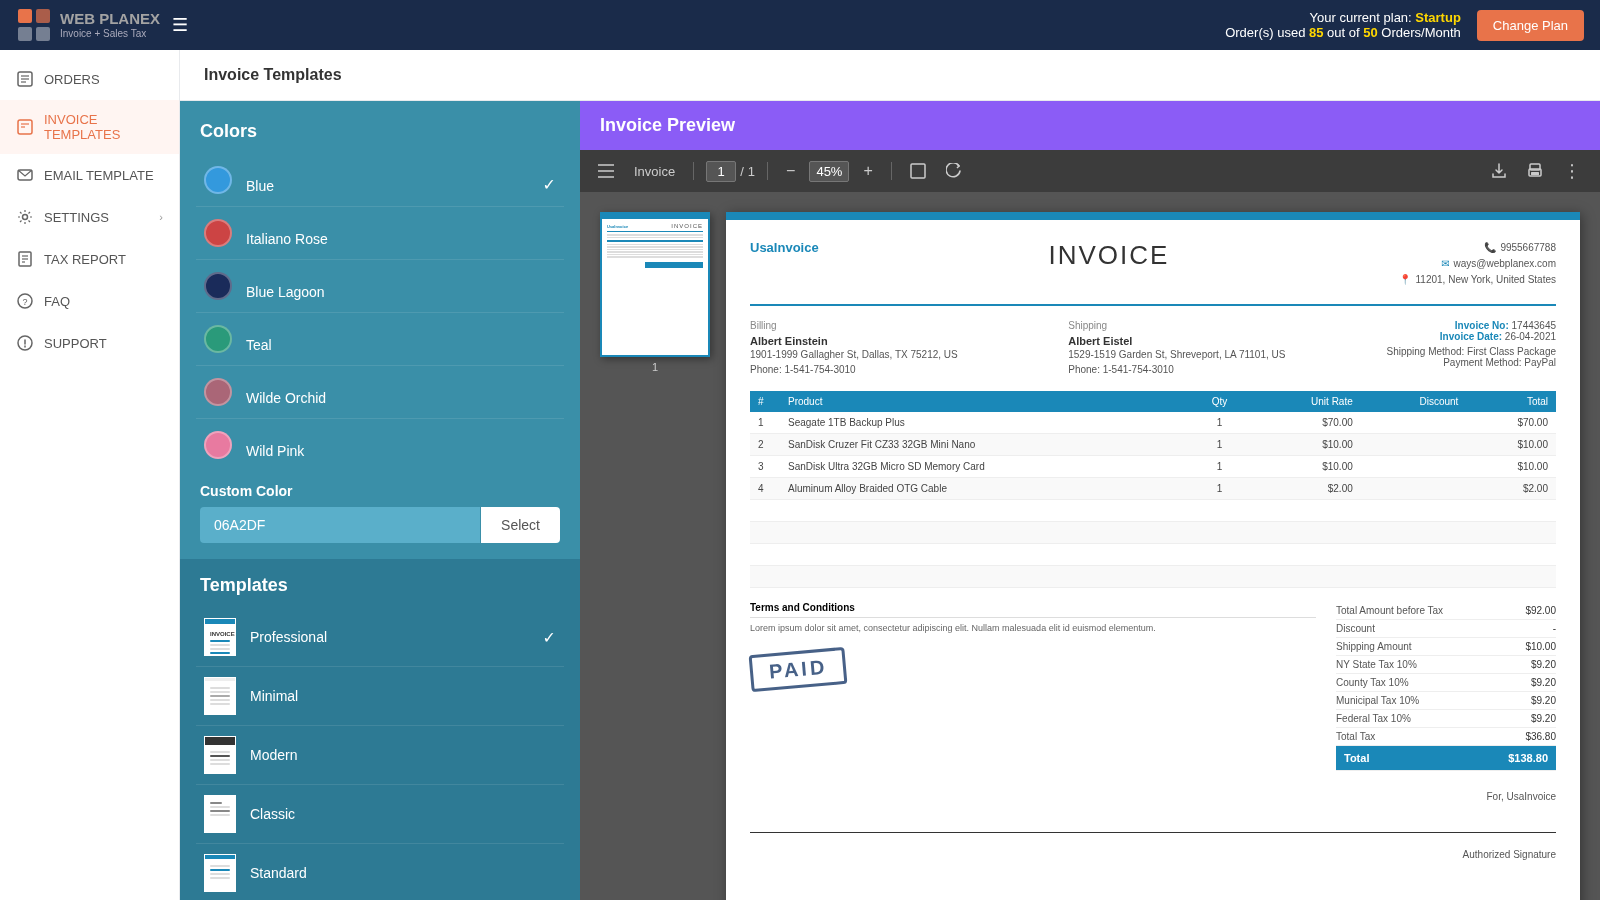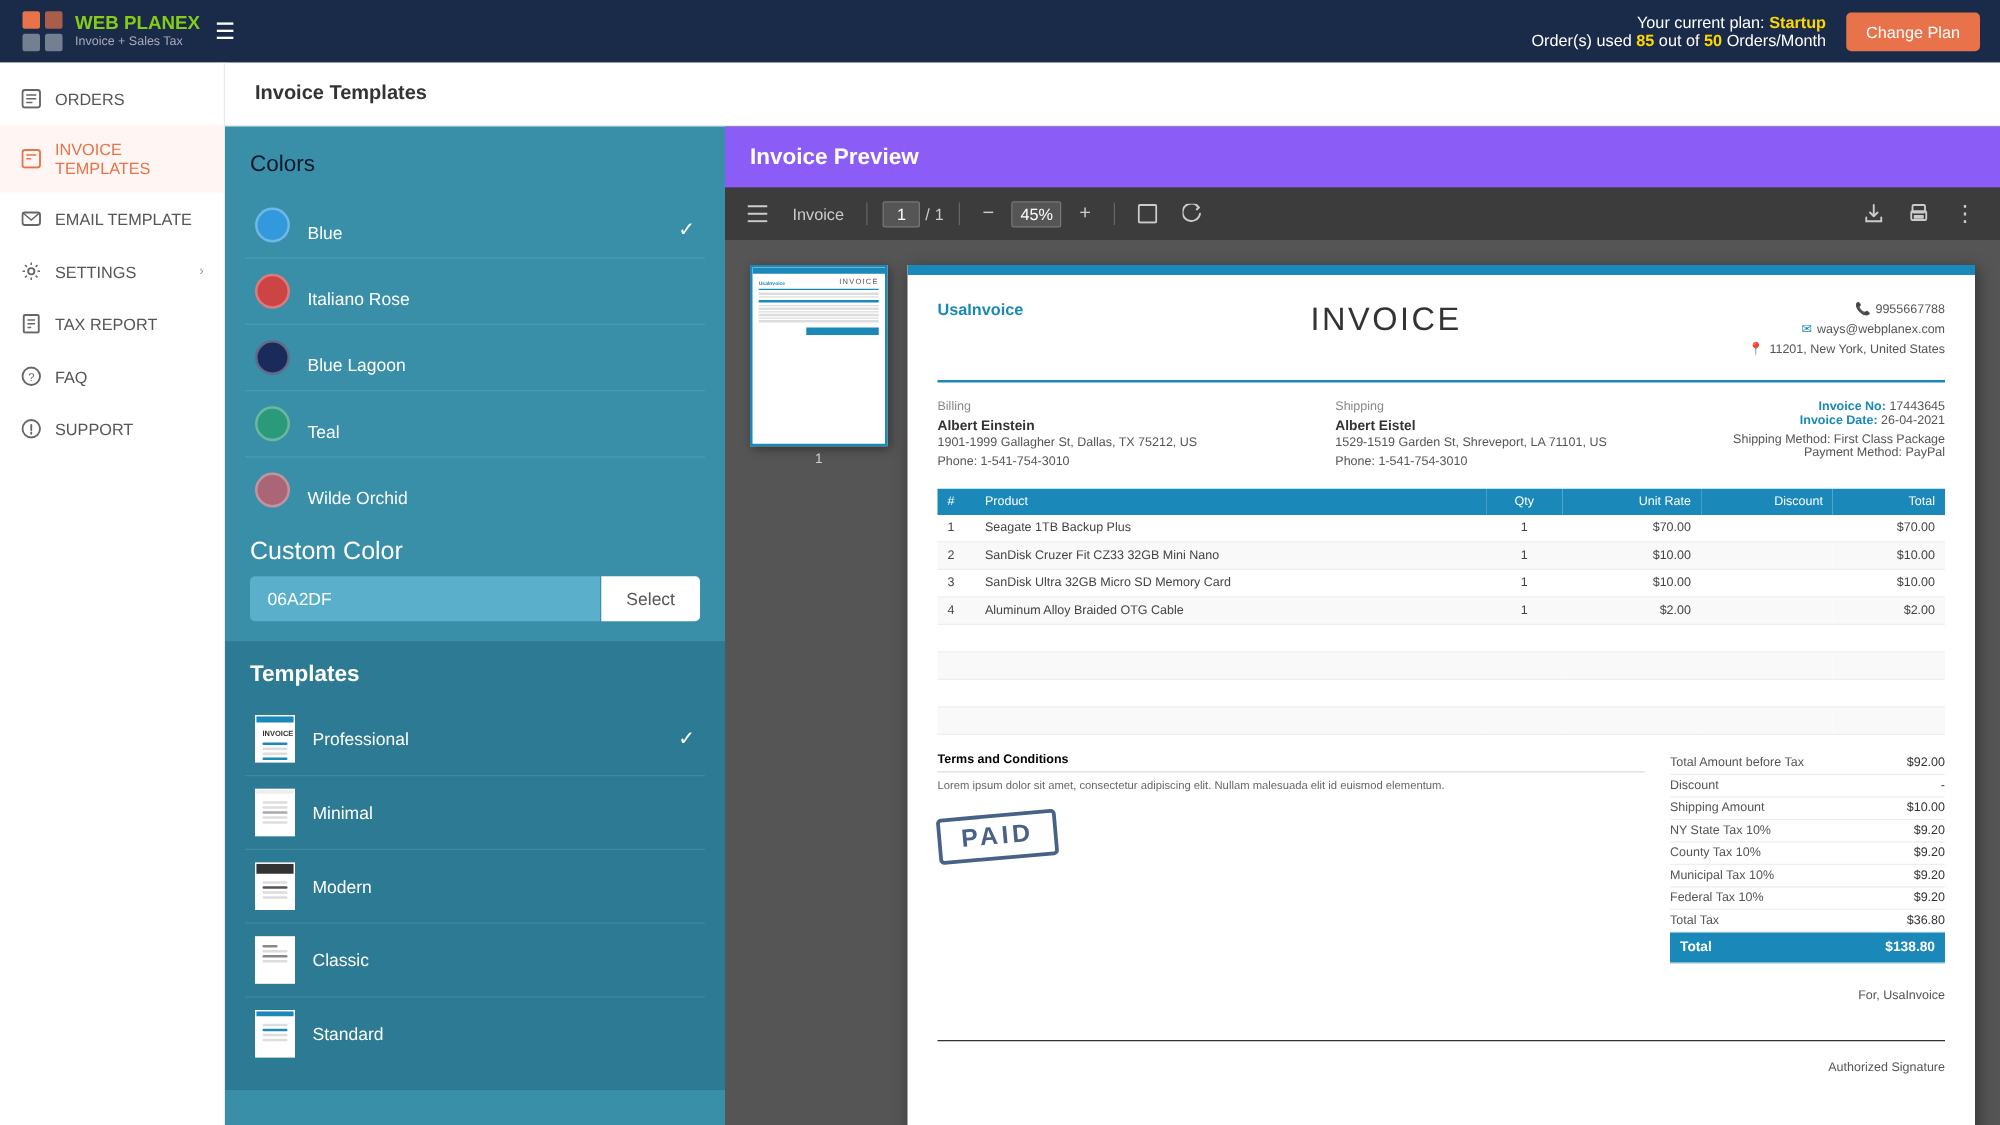--- a/index.html
+++ b/index.html
@@ -5,21 +5,21 @@
     * { margin: 0; padding: 0; box-sizing: border-box; }
     body { font-family: -apple-system, BlinkMacSystemFont, 'Segoe UI', sans-serif; background: #f0f2f5; display: flex; flex-direction: column; height: 900px; overflow: hidden; }
 
     
     .topbar { background: #1a2b4a; height: 50px; display: flex; align-items: center; justify-content: space-between; padding: 0 16px; flex-shrink: 0; }
     .topbar-left { display: flex; align-items: center; gap: 12px; }
     .logo-area { display: flex; align-items: center; gap: 8px; color: white; }
     .logo-icon { width: 36px; height: 36px; position: relative; }
     .logo-icon svg { width: 36px; height: 36px; }
     .logo-text { display: flex; flex-direction: column; line-height: 1.2; }
-    .logo-main { font-size: 15px; font-weight: 700; color: #84cc16; }
+    .logo-main { font-size: 15px; font-weight: 700; color: #a3a3a3; }
     .logo-sub { font-size: 10px; color: #aab; }
     .hamburger { color: white; font-size: 18px; cursor: pointer; }
     .topbar-right { display: flex; align-items: center; gap: 16px; color: white; font-size: 13px; }
     .plan-info { text-align: right; }
     .plan-info .plan-name { color: #ffd700; font-weight: 700; }
     .plan-info .order-count-highlight { color: #ffd700; font-weight: 700; }
     .plan-info .order-limit { color: #ffd700; font-weight: 700; }
     .change-plan-btn { background: #e8734a; color: white; border: none; padding: 8px 16px; border-radius: 4px; font-size: 13px; cursor: pointer; font-weight: 500; }
 
     
@@ -36,33 +36,33 @@
 
     
     .content { flex: 1; display: flex; flex-direction: column; overflow: hidden; }
     .page-header { background: white; padding: 16px 24px; border-bottom: 1px solid #e8eaed; font-size: 16px; font-weight: 600; color: #333; }
 
     
     .main-content { display: flex; flex: 1; overflow: hidden; }
 
     
     .left-panel { width: 400px; background: #3a8fa8; flex-shrink: 0; overflow-y: auto; }
-    .section-title { color: #0f172a; font-size: 18px; font-weight: 400; padding: 20px 20px 12px; }
+    .section-title { color: #ffffff; font-size: 18px; font-weight: 700; padding: 20px 20px 12px; }
 
     
     .color-list { padding: 0 16px; }
     .color-item { display: flex; align-items: flex-end; padding: 12px 8px; cursor: pointer; border-bottom: 1px solid rgba(255,255,255,0.1); }
     .color-item:last-child { border-bottom: none; }
     .color-circle { width: 28px; height: 28px; border-radius: 50%; margin-right: 14px; flex-shrink: 0; border: 2px solid rgba(255,255,255,0.3); }
     .color-name { color: white; font-size: 14px; flex: 1; }
     .check-icon { color: white; font-size: 16px; }
 
     
     .custom-color-section { padding: 12px 20px 16px; }
-    .custom-color-label { color: white; font-size: 20px; margin-bottom: 8px; }
+    .custom-color-label { color: white; font-size: 14px; margin-bottom: 8px; font-weight: bold; }
     .custom-color-input-row { display: flex; gap: 1px; }
     .custom-color-input { flex: 1; padding: 10px 14px; border: none; border-radius: 4px 0 0 4px; font-size: 14px; background: #5aafca; color: white; outline: none; }
     .custom-color-input::placeholder { color: rgba(255,255,255,0.7); }
     .select-btn { background: white; color: #555; border: none; padding: 10px 20px; border-radius: 0 4px 4px 0; font-size: 14px; cursor: pointer; font-weight: 500; }
 
     
     .templates-section { background: #2d7a94; padding: 0 16px 16px; }
     .templates-title { color: white; font-size: 18px; font-weight: 600; padding: 16px 4px 12px; }
     .template-item { display: flex; align-items: center; padding: 10px 8px; cursor: pointer; border-bottom: 1px solid rgba(255,255,255,0.1); }
     .template-item:last-child { border-bottom: none; }
@@ -285,20 +285,24 @@
             <div class="color-circle" style="background:#1a2b5a;"></div>
             <span class="color-name">Blue Lagoon</span>
           </div>
           <div class="color-item">
             <div class="color-circle" style="background:#2a9a7a;"></div>
             <span class="color-name">Teal</span>
           </div>
           <div class="color-item">
             <div class="color-circle" style="background:#aa6677;"></div>
             <span class="color-name">Wilde Orchid</span>
+          </div>
+          <div class="color-item">
+            <div class="color-circle" style="background:#e87aa0;"></div>
+            <span class="color-name">Wild Pink</span>
           </div>
         </div>
 
         <div class="custom-color-section">
           <div class="custom-color-label">Custom Color</div>
           <div class="custom-color-input-row">
             <input class="custom-color-input" type="text" value="06A2DF" style="">
             <button class="select-btn">Select</button>
           </div>
         </div>

